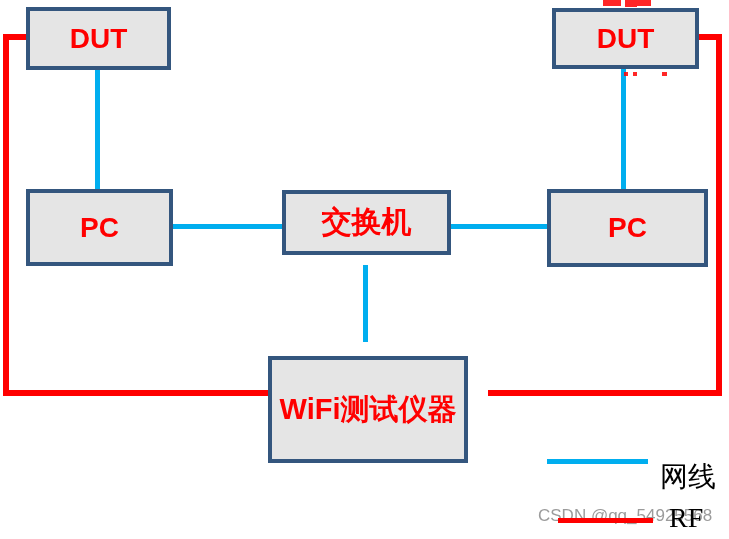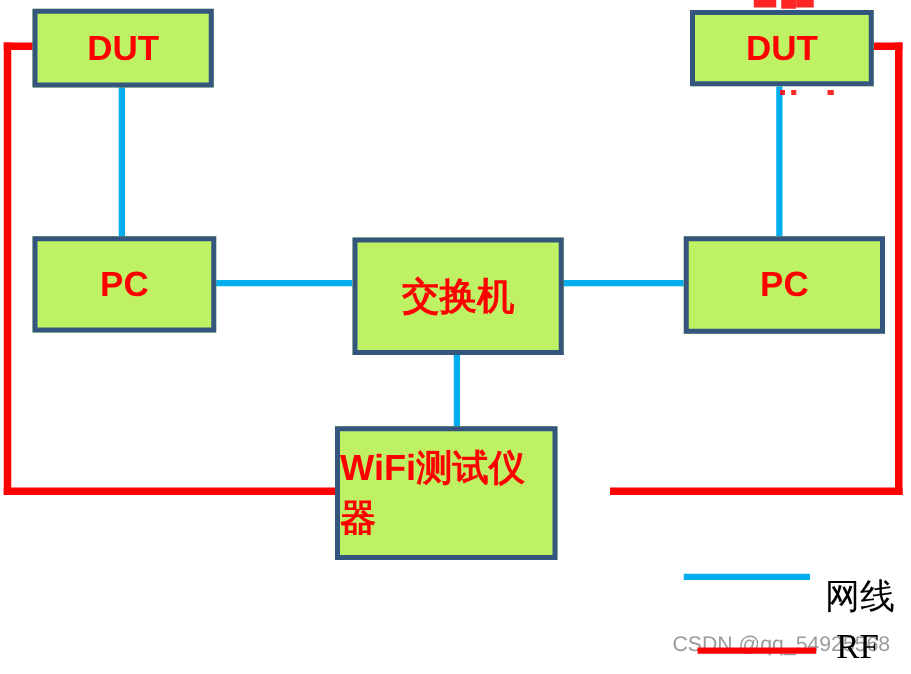--- a/index.html
+++ b/index.html
@@ -3,29 +3,29 @@
 <meta charset="utf-8">
 <style>
   html,body{margin:0;padding:0;background:#ffffff;}
   .canvas{
     position:relative;width:729px;height:539px;background:#ffffff;
     overflow:hidden;font-family:"Liberation Sans",sans-serif;
   }
   
   .node{
     position:absolute;box-sizing:border-box;border:4px solid #34567E;
-    background:#bef264;color:#FF0000;display:flex;align-items:center;
+    background:#e5e5e5;color:#FF0000;display:flex;align-items:center;
     justify-content:center;font-weight:600;z-index:5;
   }
   .n-dut-left  {left:26px; top:7px;  width:145px;height:63px; font-size:28px;}
   .n-dut-right {left:552px;top:8px;  width:147px;height:61px; font-size:28px;}
   .n-pc-left   {left:26px; top:189px;width:147px;height:77px; font-size:28px;}
-  .n-switch    {left:282px;top:190px;width:169px;height:94px; font-size:30px;}
+  .n-switch    {left:282px;top:190px;width:169px;height:65px; font-size:30px;}
   .n-pc-right  {left:547px;top:189px;width:161px;height:78px; font-size:28px;}
-  .n-wifi      {left:268px;top:341px;width:178px;height:107px;font-size:29px;}
+  .n-wifi      {left:268px;top:356px;width:200px;height:107px;font-size:29px;text-align:right;}
   
   .line{position:absolute;z-index:1;}
   .lan{background:#00AEEF;}
   .rf{background:#FF0000;}
   .frag{position:absolute;background:#FF0000;opacity:.85;z-index:2;}
   
   .legend-label{
     position:absolute;color:#000000;font-size:28px;
     font-family:"Liberation Serif",serif;z-index:6;
   }

